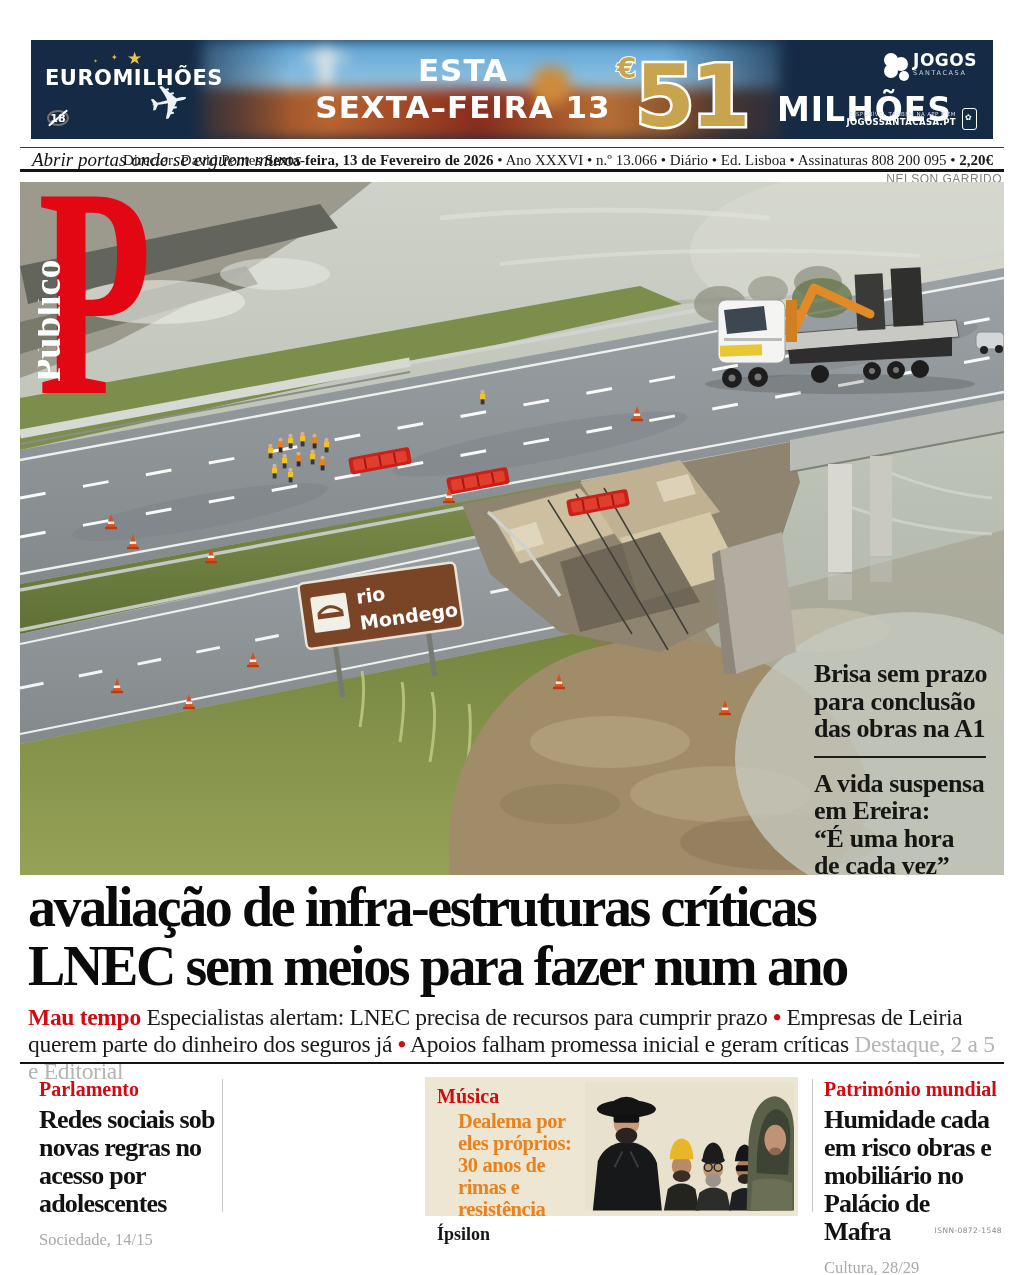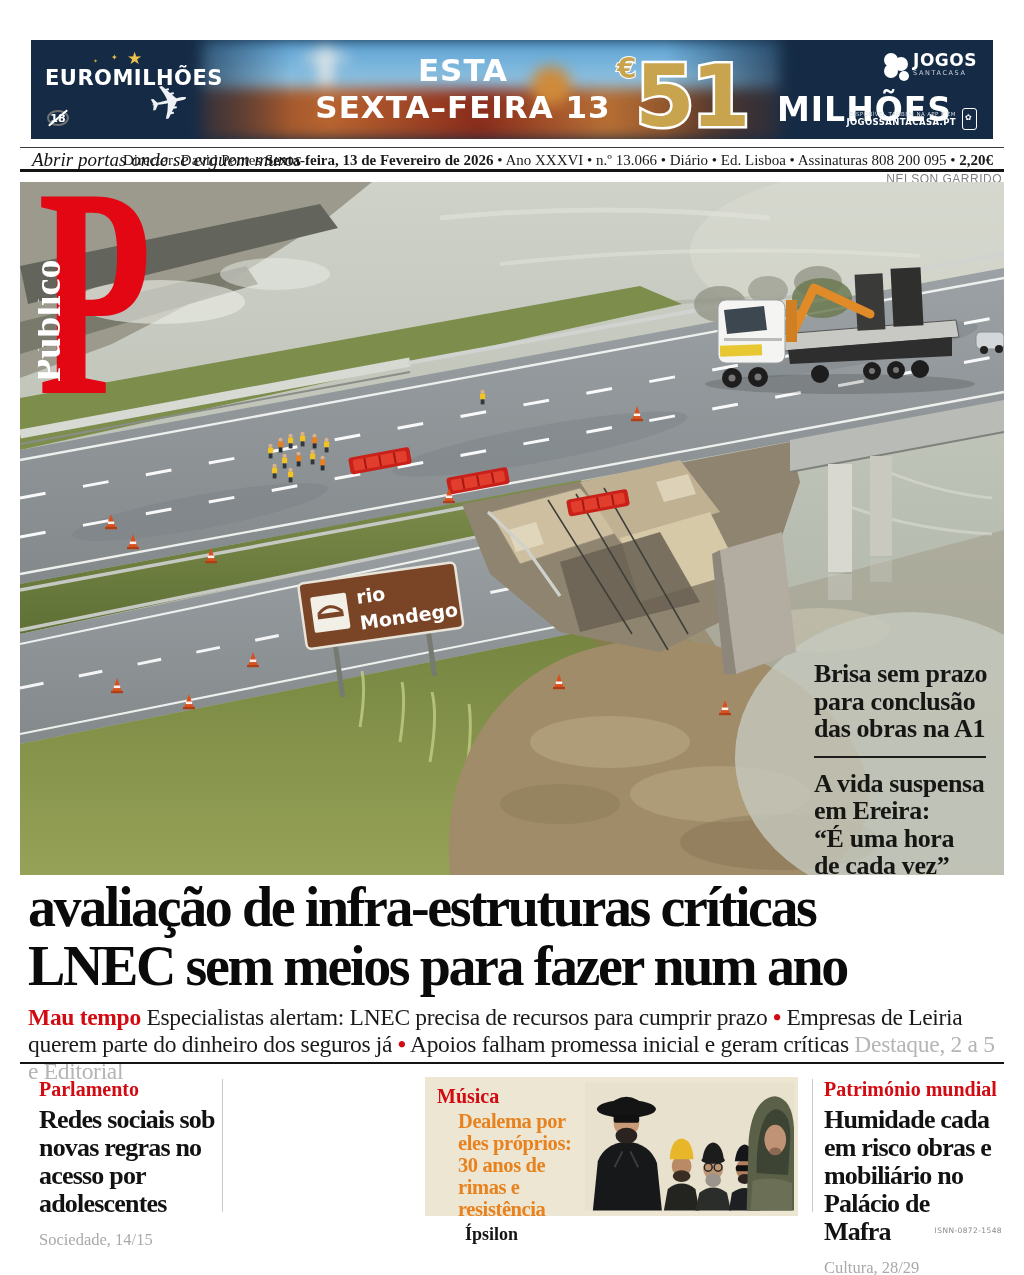--- a/index.html
+++ b/index.html
@@ -63,21 +63,21 @@
   .kicker { font-size:20px; font-weight:bold; color:#d20a11; margin-bottom:5px; }
   .sec-title { font-size:26px; line-height:28px; font-weight:bold; color:#121212; letter-spacing:-.8px; }
   .sec-ref { font-size:16.5px; color:#a9a9a9; margin-top:12px; }
   .col1 { position:absolute; left:31px; top:1078px; width:186px;margin-left:8px; }
   .vdiv1 { position:absolute; left:222px; top:1079px; width:1px; height:133px; background:#c9c9c9; }
   .col2 { position:absolute; left:233px; top:1078px; width:182px; }
   .musicbox { position:absolute; left:425px; top:1077px; width:373px; height:139px; background:#ede6d3; }
   .mb-text { position:absolute; left:12px; top:8px; width:152px; }
   .mb-kicker { font-size:20px; font-weight:bold; color:#d20a11; }
   .mb-title { font-size:20.5px; line-height:22px; font-weight:bold; color:#e8821e; letter-spacing:-.4px; margin-top:2px;margin-left:21px; }
-  .mb-ref { font-size:18px; font-weight:bold; color:#141414; margin-top:4px;margin-left:28px; }
+  .mb-ref { font-size:18px; font-weight:bold; color:#141414; margin-top:4px; }
   .mb-photo { position:absolute; left:160px; top:4px; right:4px; bottom:4px; }
   .vdiv2 { position:absolute; left:812px; top:1079px; width:1px; height:133px; background:#c9c9c9; }
   .col4 { position:absolute; left:824px; top:1078px; width:176px; }
   .issn { position:absolute; right:22px; top:1226px; font-family:"DejaVu Sans", sans-serif; font-size:7.5px; color:#8a8a8a; letter-spacing:.4px; }
 </style>
 </head>
 <body>
 
 <div class="page">
 

